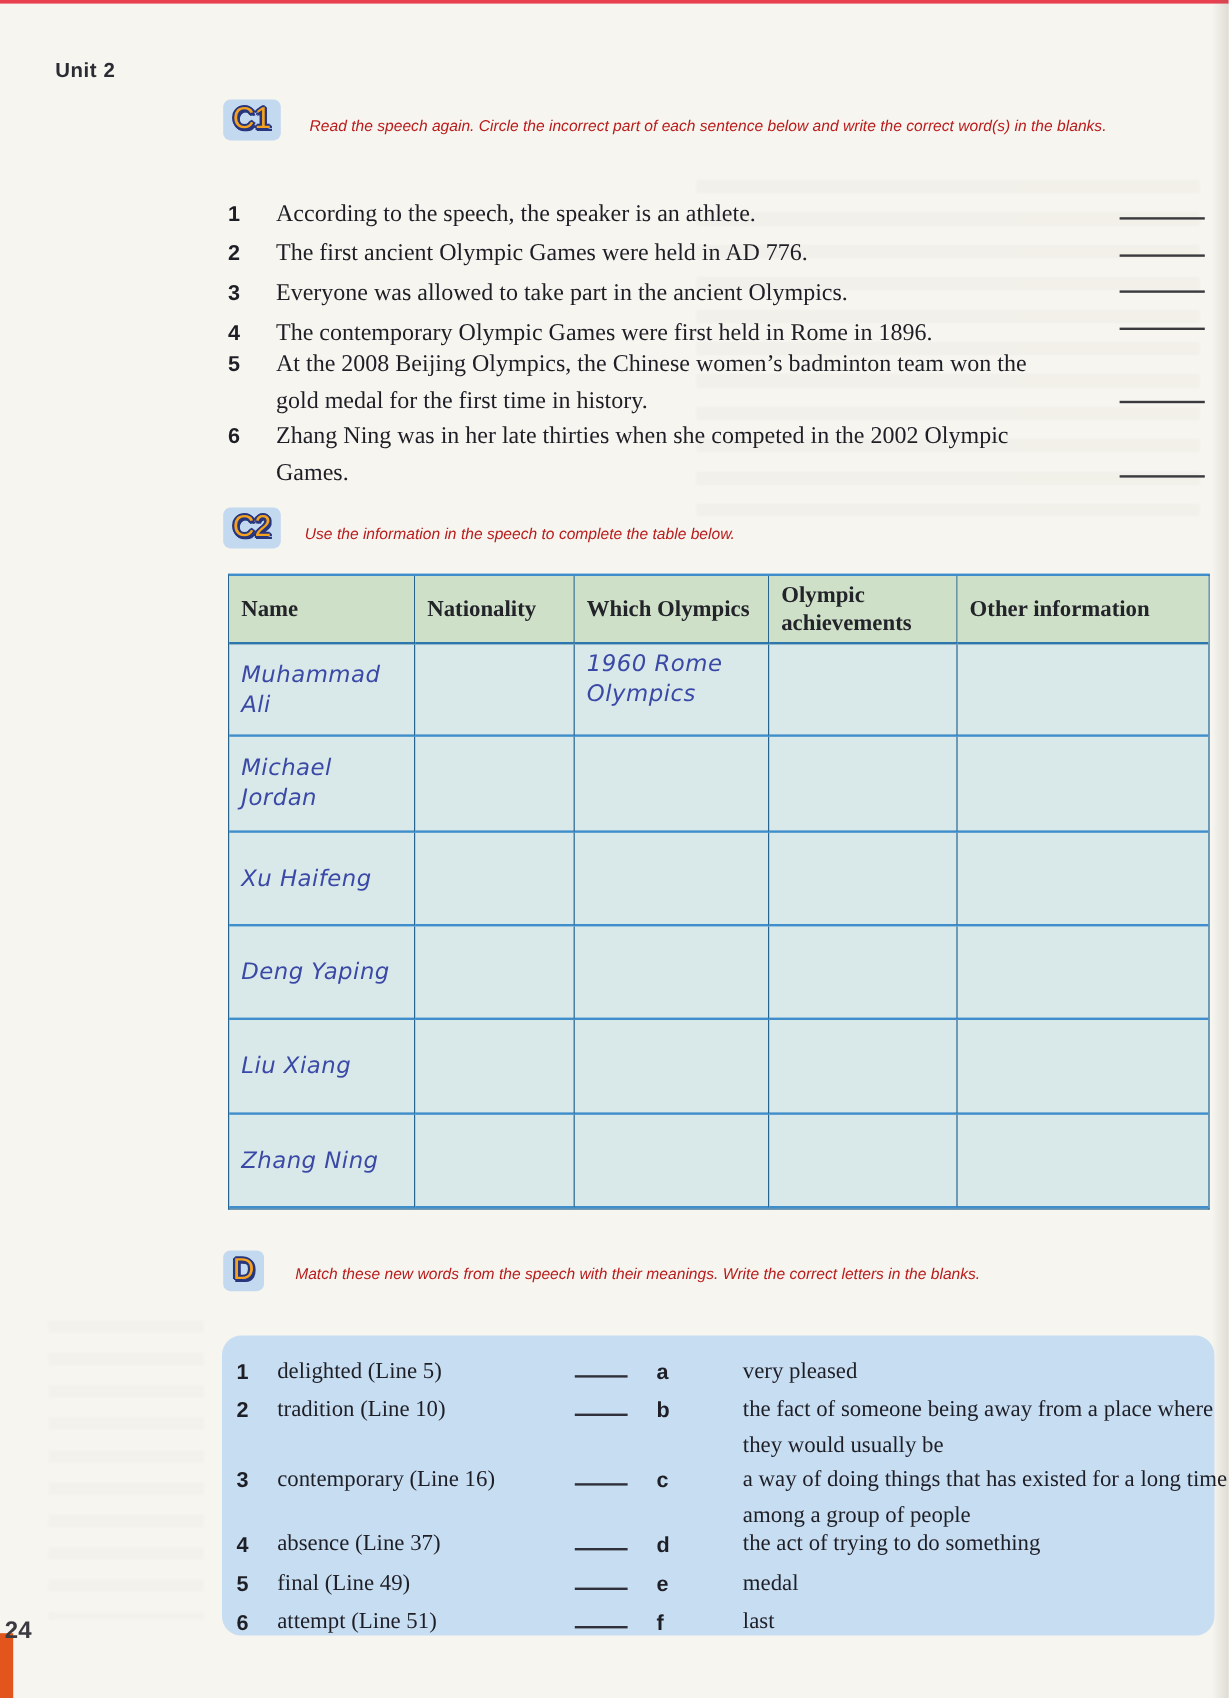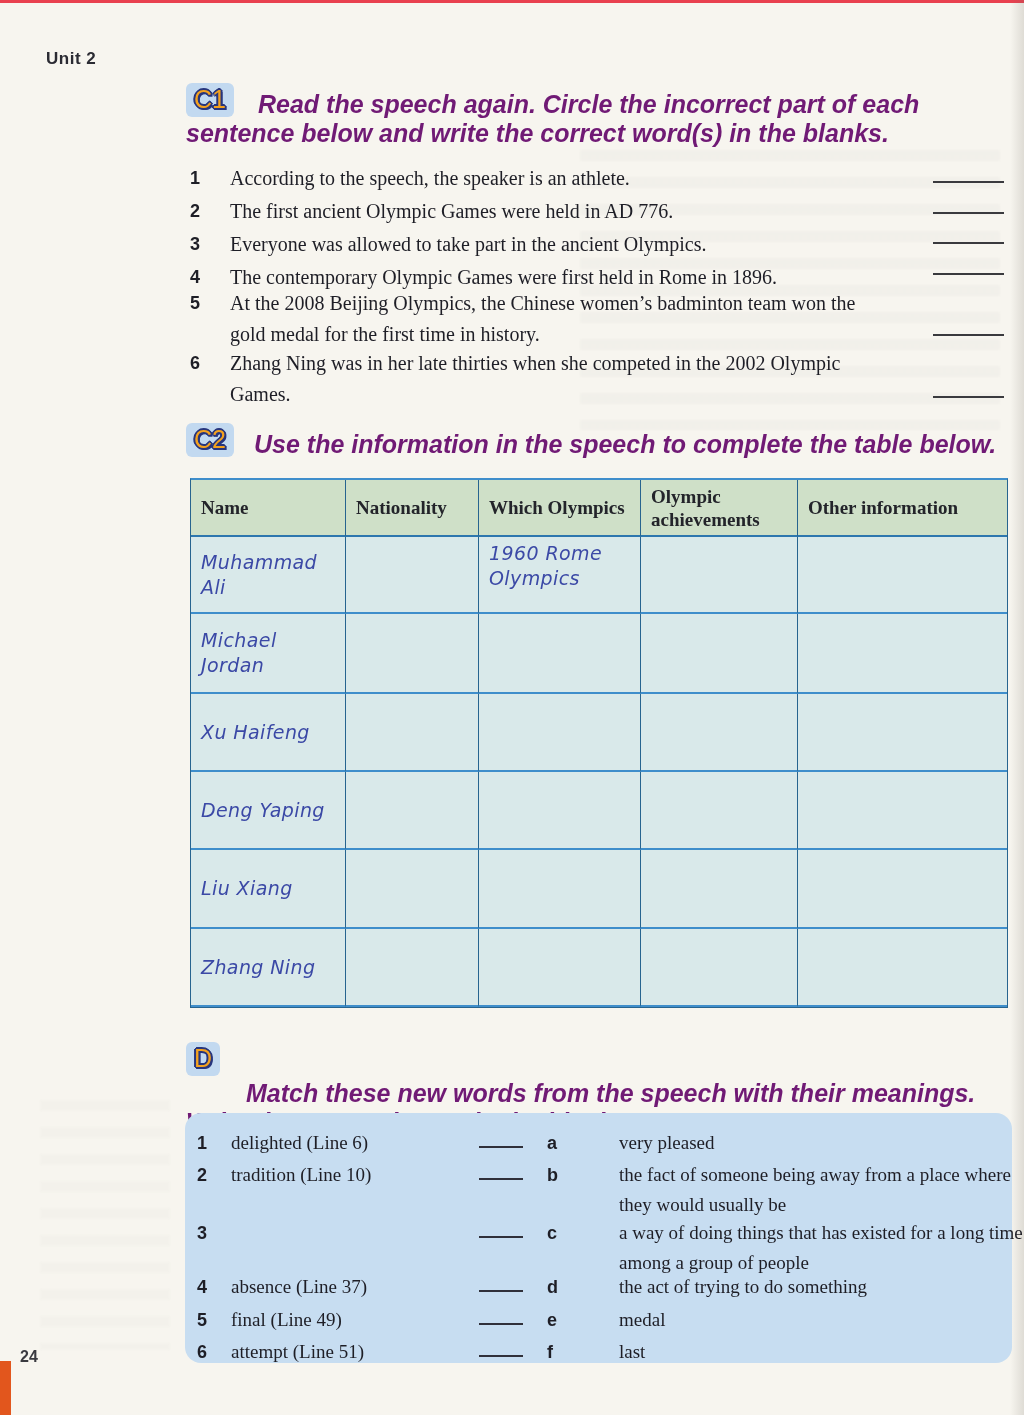--- a/index.html
+++ b/index.html
@@ -10,32 +10,32 @@
   .top-rule{position:absolute;left:0;top:0;width:1024px;height:3px;background:#e9404f;}
   .right-edge{position:absolute;right:0;top:0;width:14px;height:1415px;
       background:linear-gradient(to right, rgba(0,0,0,0), rgba(110,105,95,0.18));}
   .spine{position:absolute;left:0;top:1361px;width:11px;height:54px;background:#e2561d;}
   .ghost{position:absolute;opacity:.5;pointer-events:none;
       background:repeating-linear-gradient(180deg, rgba(110,118,108,0.07) 0 11px, rgba(0,0,0,0) 11px 27px);
       filter:blur(1px);}
 
   .unit-label{position:absolute;left:46px;top:49px;font-family:"Liberation Sans",sans-serif;
       font-weight:bold;font-size:17px;color:#2b2b33;letter-spacing:.5px;}
-  .page-number{position:absolute;left:20px;top:1348px;font-family:"Liberation Sans",sans-serif;
-      font-weight:bold;font-size:16px;color:#3a3a40;}
+  .page-number{position:absolute;left:4px;top:1348px;font-family:"Liberation Sans",sans-serif;
+      font-weight:bold;font-size:20px;color:#3a3a40;}
 
   
   .badge{position:absolute;font-family:"Liberation Sans",sans-serif;font-weight:normal;
       font-size:25px;line-height:25px;color:#f4a21f;background:#c2d9f0;border-radius:6px;
       padding:4px 8px 5px 8px;
       text-shadow:-2px 0 0 #28367d,2px 0 0 #28367d,0 -2px 0 #28367d,0 2px 0 #28367d,
         -1px -1px 0 #28367d,1px -1px 0 #28367d,-1px 1px 0 #28367d,2px 2px 0 #28367d;}
 
   .instruction{position:absolute;font-family:"Liberation Sans",sans-serif;font-style:italic;
-      font-weight:bold;font-size:25px;line-height:29px;color:#701a75;}
+      font-weight:normal;font-size:13px;line-height:29px;color:#b91c1c;}
 
   
   .c1-item{position:absolute;display:flex;color:#1e1e26;font-size:20px;line-height:31px;}
   .c1-item .num{width:40px;font-family:"Liberation Sans",sans-serif;font-weight:bold;
       font-size:18px;flex:none;}
   .c1-item .txt{width:650px;}
   .blank{position:absolute;border-bottom:2px solid #3a3a3e;}
   .c1-blank{left:933px;width:71px;}
 
   
@@ -155,34 +155,35 @@
     <div class="cell body-cell"></div>
 
     <div class="cell body-cell hand">Zhang Ning</div>
     <div class="cell body-cell"></div>
     <div class="cell body-cell"></div>
     <div class="cell body-cell"></div>
     <div class="cell body-cell"></div>
   </div>
 
   <div class="badge" style="left:186px;top:1042px;">D</div>
-  <div class="instruction" style="left:186px;top:1047px;width:826px;text-indent:60px;margin-top:32px;">Match these new words from the speech with their meanings. Write the correct letters in the blanks.</div>
+  <div class="instruction" style="left:186px;top:1047px;width:826px;text-indent:60px;">Match these new words from the speech with their meanings. Write the correct letters in the blanks.</div>
 
   <div class="d-panel"></div>
 
   <div class="d-word" style="left:197px;top:1128px;">
     <span class="num">1</span>
-    <span class="txt">delighted (Line 6)</span>
+    <span class="txt">delighted (Line 5)</span>
   </div>
   <div class="d-word" style="left:197px;top:1160px;">
     <span class="num">2</span>
     <span class="txt">tradition (Line 10)</span>
   </div>
   <div class="d-word" style="left:197px;top:1218px;">
     <span class="num">3</span>
+    <span class="txt">contemporary (Line 16)</span>
   </div>
   <div class="d-word" style="left:197px;top:1272px;">
     <span class="num">4</span>
     <span class="txt">absence (Line 37)</span>
   </div>
   <div class="d-word" style="left:197px;top:1305px;">
     <span class="num">5</span>
     <span class="txt">final (Line 49)</span>
   </div>
   <div class="d-word" style="left:197px;top:1337px;">

